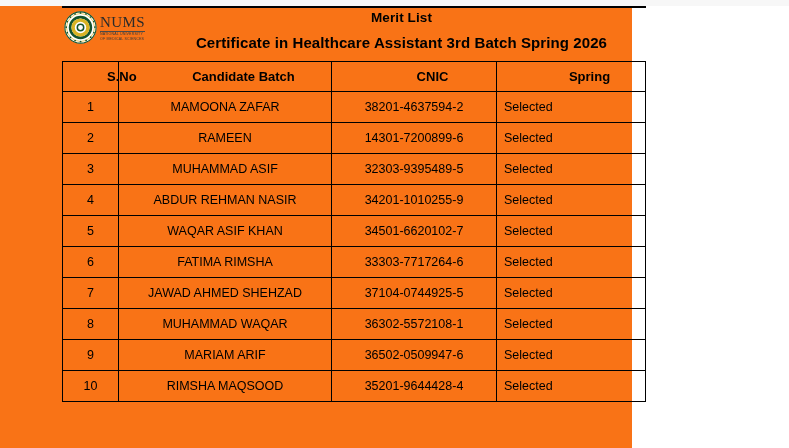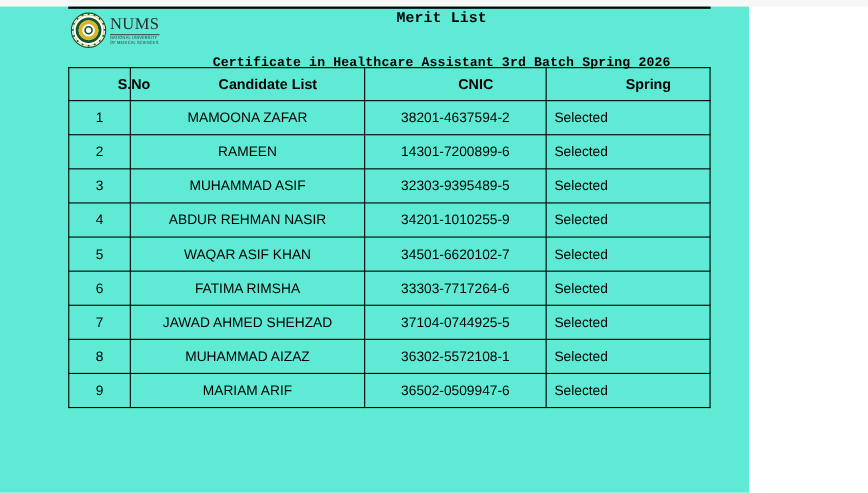--- a/index.html
+++ b/index.html
@@ -11,23 +11,23 @@
     width: 789px;
     height: 448px;
     overflow: hidden;
     font-family: "Liberation Sans", sans-serif;
     color: #000000;
     position: relative;
   }
   #page {
     position: absolute;
     left: 0; top: 0;
-    width: 681px;
+    width: 632px;
     height: 448px;
-    background: #5eead4;
+    background: #f97316;
   }
   .top-strip {
     position: absolute;
     left: 0; top: 0;
     width: 789px;
     height: 6px;
     background: #f7f7f7;
   }
 
   
@@ -83,33 +83,32 @@
     transform: scaleY(1.15);
     transform-origin: left top;
   }
 
   .titles {
     position: absolute;
     left: 95px;
     right: 0;
     top: 2px;
     text-align: center;
-    font-family: Liberation Mono, monospace;
   }
   .title-main {
     font-size: 13.5px;
     font-weight: bold;
     line-height: 16px;
     letter-spacing: 0.1px;
   }
   .title-sub {
-    font-size: 12px;
+    font-size: 15px;
     font-weight: bold;
     line-height: 18px;
-    margin-top: 22px;
+    margin-top: 8px;
     letter-spacing: 0.1px;
   }
 
   
   table.merit {
     border-collapse: collapse;
     width: 584px;
     table-layout: fixed;
   }
   table.merit th,
@@ -192,21 +191,21 @@
         <div class="title-main">Merit List</div>
         <div class="title-sub">Certificate in Healthcare Assistant 3rd Batch Spring 2026</div>
       </div>
 
     </div>
 
     <table class="merit">
       <thead>
         <tr>
           <th class="c-sno">S.No</th>
-          <th class="c-name">Candidate List</th>
+          <th class="c-name">Candidate Batch</th>
           <th class="c-cnic">CNIC</th>
           <th class="c-status">Spring</th>
         </tr>
       </thead>
       <tbody id="merit-body">
           <tr>
             <td class="c-sno">1</td>
             <td class="c-name">MAMOONA ZAFAR</td>
             <td class="c-cnic">38201-4637594-2</td>
             <td class="c-status">Selected</td>
@@ -242,27 +241,33 @@
             <td class="c-status">Selected</td>
           </tr>
           <tr>
             <td class="c-sno">7</td>
             <td class="c-name">JAWAD AHMED SHEHZAD</td>
             <td class="c-cnic">37104-0744925-5</td>
             <td class="c-status">Selected</td>
           </tr>
           <tr>
             <td class="c-sno">8</td>
-            <td class="c-name">MUHAMMAD AIZAZ</td>
+            <td class="c-name">MUHAMMAD WAQAR</td>
             <td class="c-cnic">36302-5572108-1</td>
             <td class="c-status">Selected</td>
           </tr>
           <tr>
             <td class="c-sno">9</td>
             <td class="c-name">MARIAM ARIF</td>
             <td class="c-cnic">36502-0509947-6</td>
             <td class="c-status">Selected</td>
           </tr>
+          <tr>
+            <td class="c-sno">10</td>
+            <td class="c-name">RIMSHA MAQSOOD</td>
+            <td class="c-cnic">35201-9644428-4</td>
+            <td class="c-status">Selected</td>
+          </tr>
         </tbody>
     </table>
 
   </div>
 </div>
 
 </body></html>

